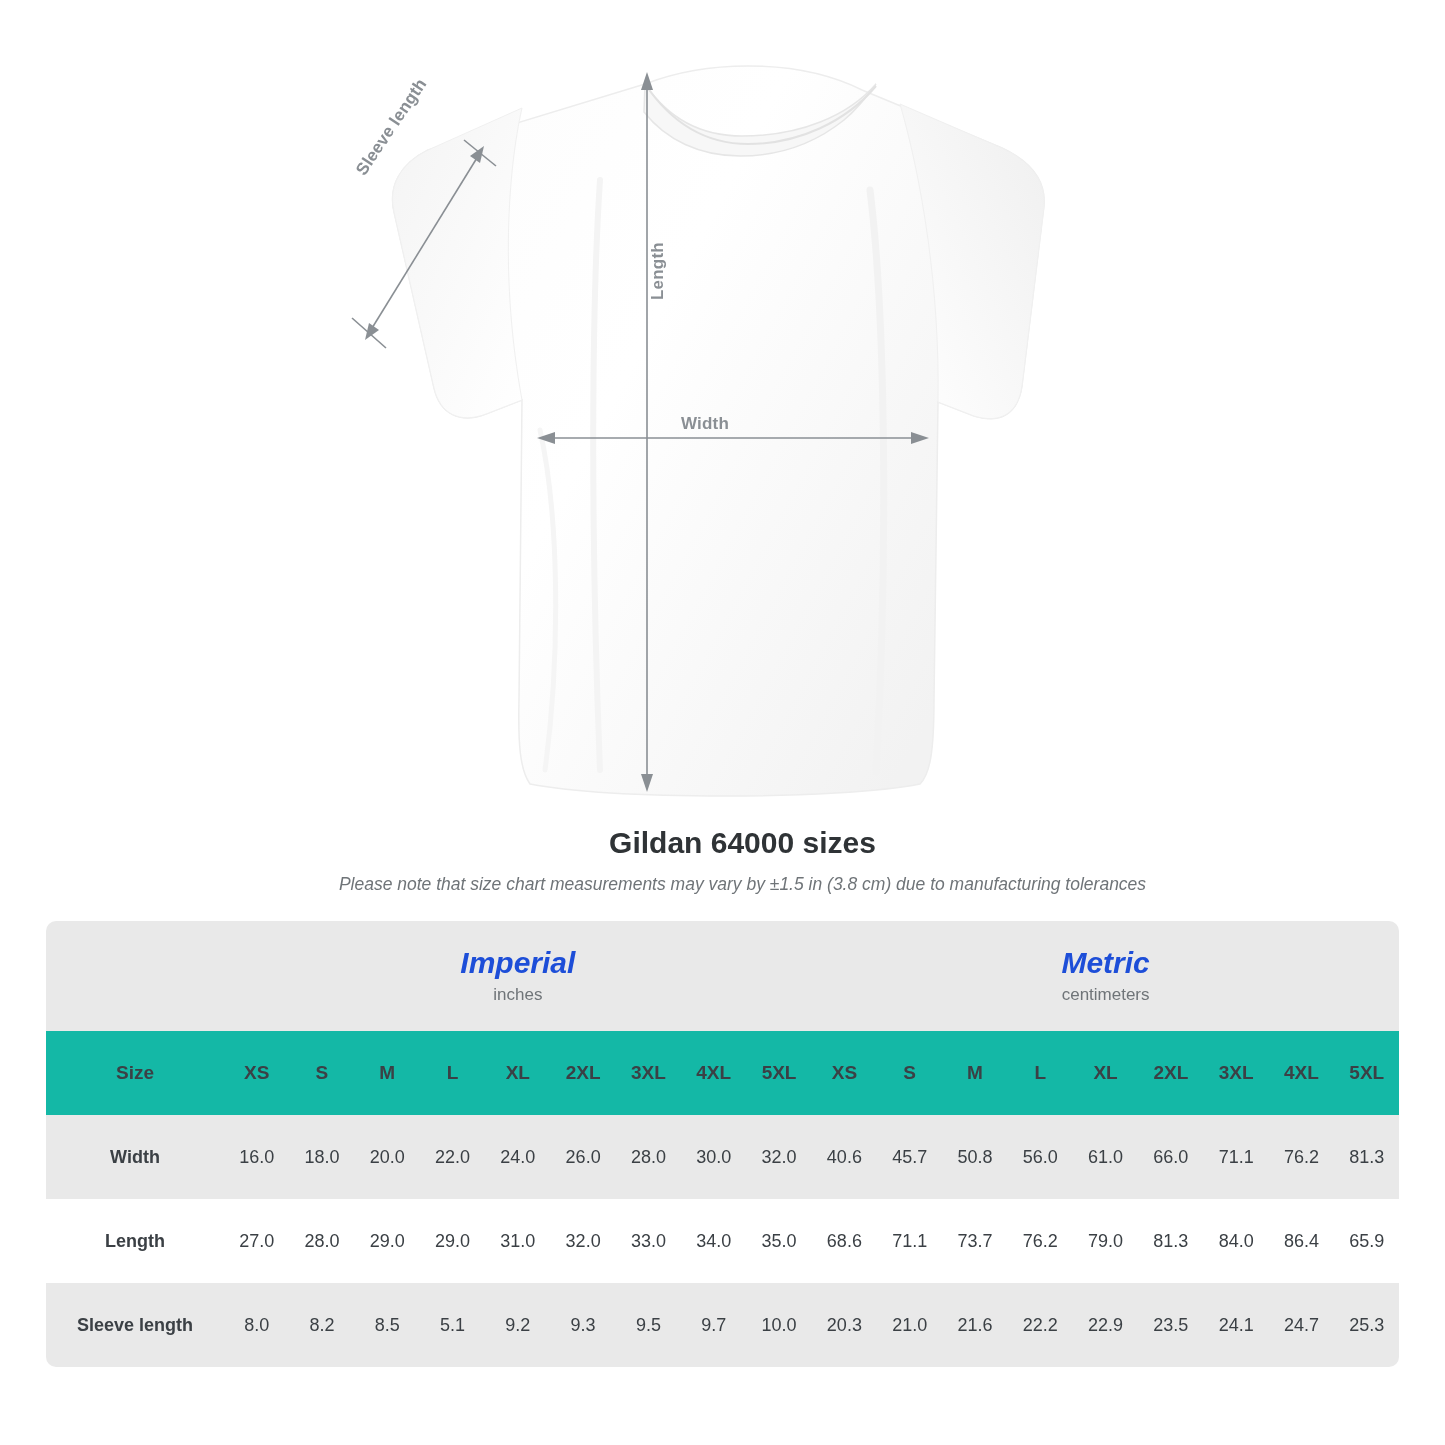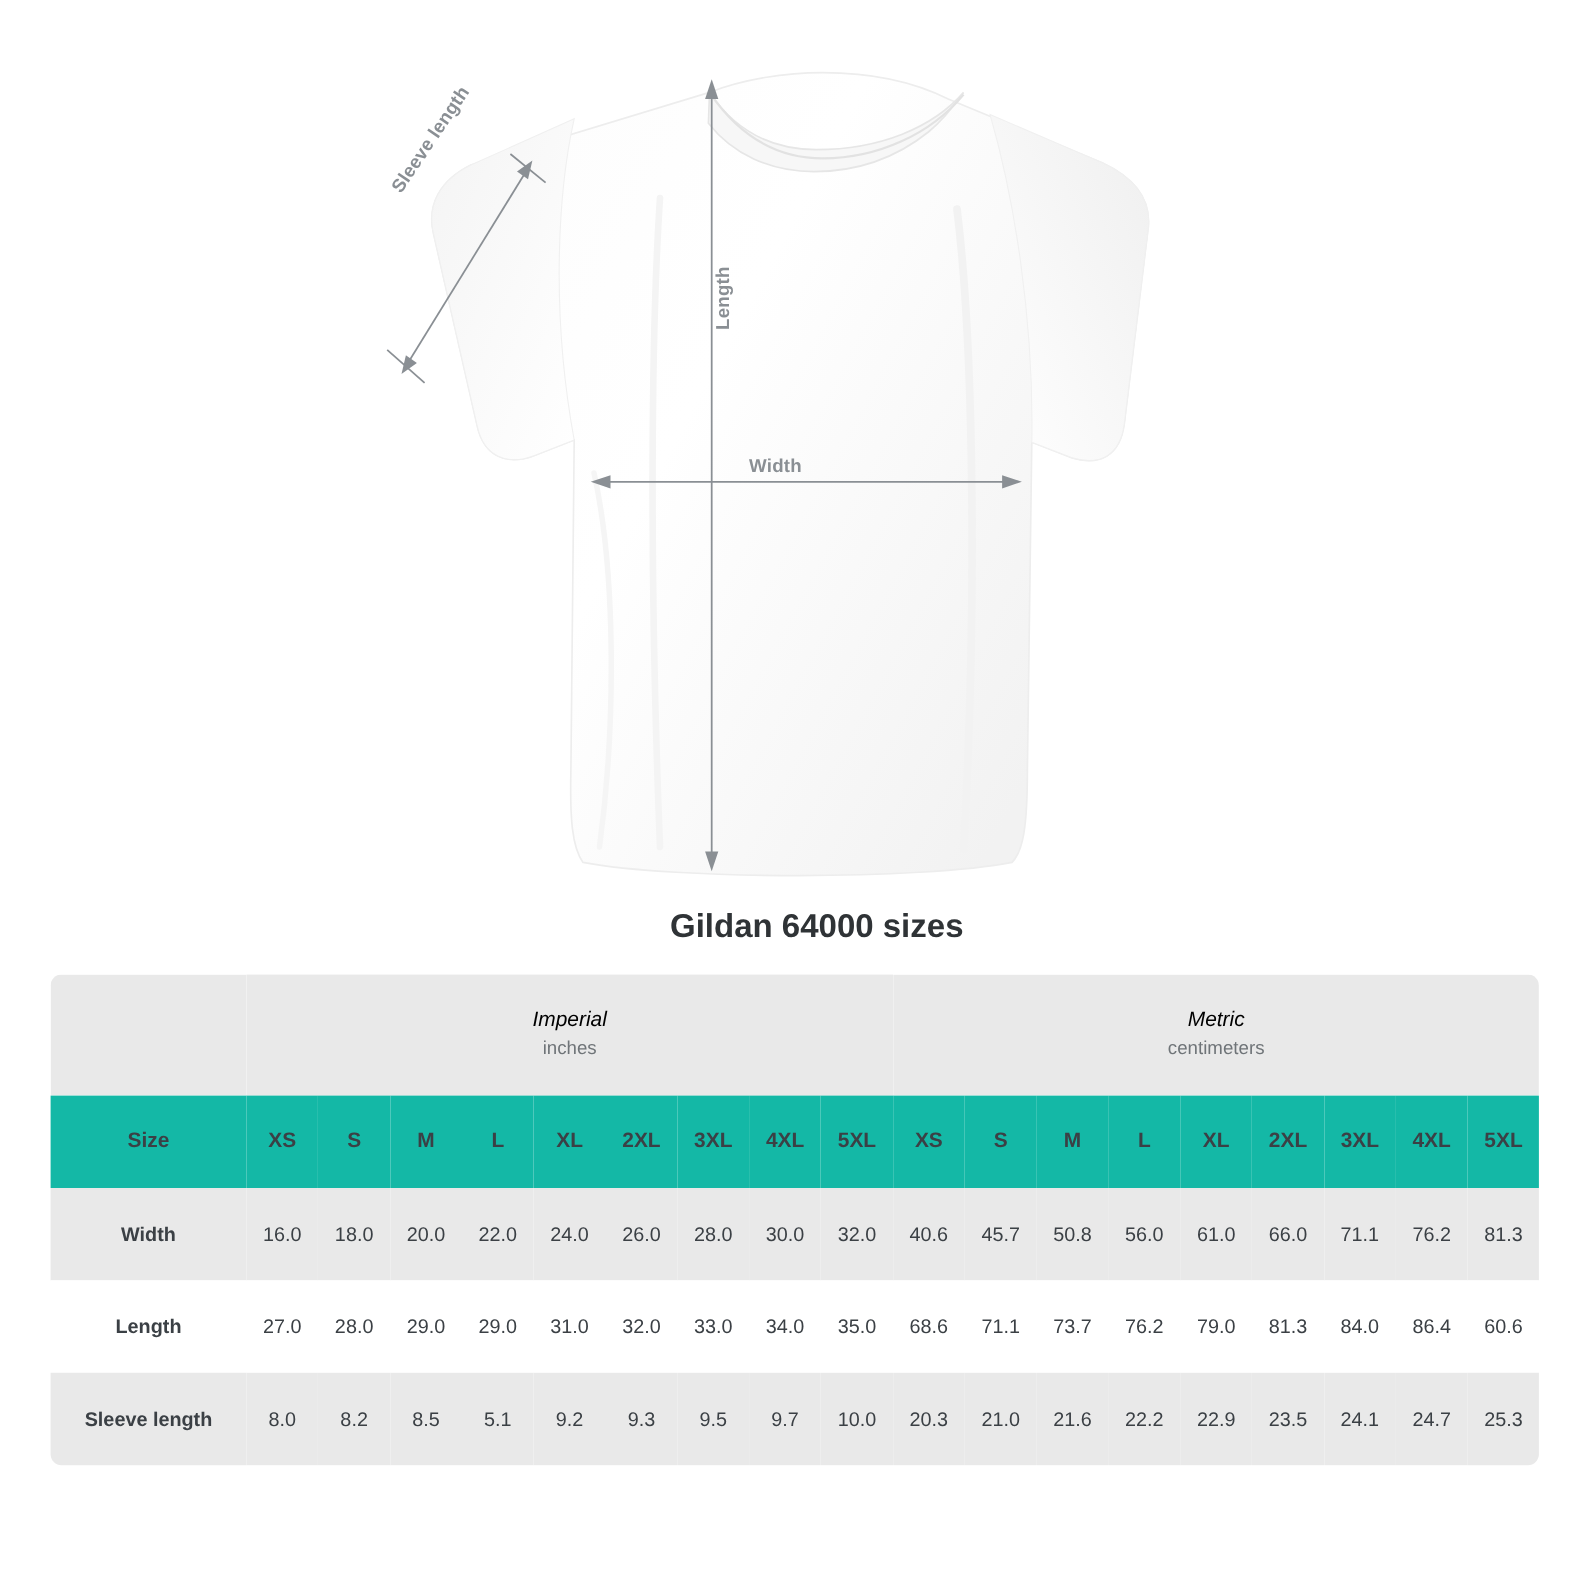--- a/index.html
+++ b/index.html
@@ -89,24 +89,24 @@
     text-align: center;
     vertical-align: middle;
     font-size: 18px;
     color: #3b4045;
   }
   .unit-head {
     height: 110px;
     background: #e9e9e9;
   }
   .unit-head .unit-name {
-    font-size: 19px;
+    font-size: 30px;
     font-style: italic;
-    font-weight: normal;
-    color: #000000;
+    font-weight: bold;
+    color: #1d4ed8;
     line-height: 1.25;
   }
   .unit-head .unit-sub {
     font-size: 17px;
     color: #6f7478;
     line-height: 1.6;
   }
   .row-head {
     font-weight: bold;
     font-size: 19px;
@@ -219,20 +219,21 @@
       </g>
     </svg>
 
     <div class="dim-label label-sleeve">Sleeve length</div>
     <div class="dim-label label-length">Length</div>
     <div class="dim-label label-width">Width</div>
   </div>
 
   <div class="title-block">
     <h1 class="chart-title">Gildan 64000 sizes</h1>
+    <p class="chart-note">Please note that size chart measurements may vary by ±1.5 in (3.8 cm) due to manufacturing tolerances</p>
   </div>
 
   <div class="table-wrap">
     <table class="size-table">
       <colgroup>
         <col style="width:178px">
         <col span="18" style="width:65.3px">
       </colgroup>
       <tbody>
         <tr class="unit-head">
@@ -303,21 +304,21 @@
           <td class="val">34.0</td>
           <td class="val">35.0</td>
           <td class="val">68.6</td>
           <td class="val">71.1</td>
           <td class="val">73.7</td>
           <td class="val">76.2</td>
           <td class="val">79.0</td>
           <td class="val">81.3</td>
           <td class="val">84.0</td>
           <td class="val">86.4</td>
-          <td class="val">60.6</td>
+          <td class="val">65.9</td>
         </tr>
 
         <tr class="data shade">
           <td class="row-head first-col corner-bl">Sleeve length</td>
           <td class="val">8.0</td>
           <td class="val">8.2</td>
           <td class="val">8.5</td>
           <td class="val">5.1</td>
           <td class="val">9.2</td>
           <td class="val">9.3</td>

